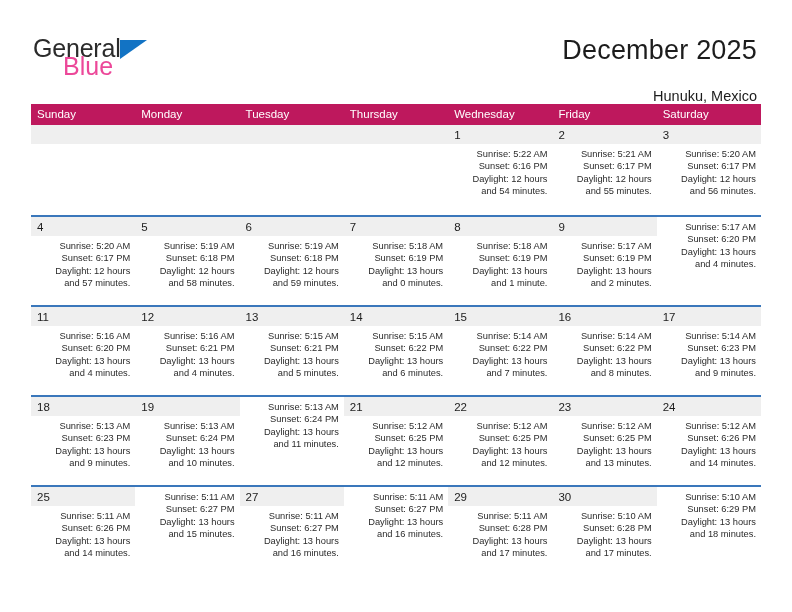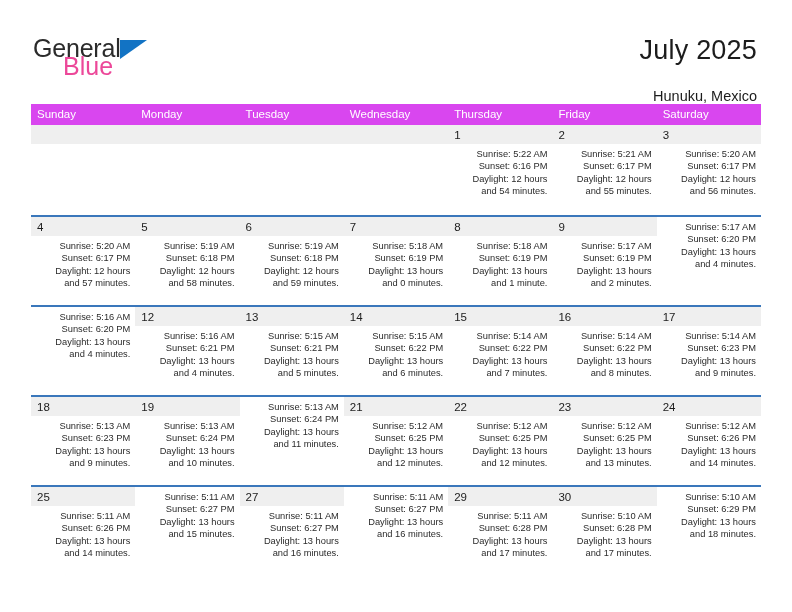--- a/index.html
+++ b/index.html
@@ -76,21 +76,21 @@
   }
 
   
   .calendar {
     position: absolute;
     left: 31px; top: 104px;
     width: 730px;
   }
   .dow-row {
     display: flex;
-    background: #d946ef;
+    background: #be185d;
     height: 21px;
   }
   .dow {
     flex: 1 1 0;
     font-size: 11.5px;
     color: #ffffff;
     line-height: 21px;
     padding-left: 6px;
     white-space: nowrap;
   }
@@ -137,33 +137,33 @@
 <div class="page">
 
   <div class="topbar">
 
     <div class="logo">
       <span class="logo-general">General</span><span class="logo-tri"></span>
       <span class="logo-blue">Blue</span>
     </div>
 
     <div class="title-block">
-      <div class="cal-title">July 2025</div>
+      <div class="cal-title">December 2025</div>
       <div class="cal-sub">Hunuku, Mexico</div>
     </div>
 
   </div>
 
   <div class="calendar">
     <div class="dow-row" id="dow-row">
         <div class="dow">Sunday</div>
         <div class="dow">Monday</div>
         <div class="dow">Tuesday</div>
+        <div class="dow">Thursday</div>
         <div class="dow">Wednesday</div>
-        <div class="dow">Thursday</div>
         <div class="dow">Friday</div>
         <div class="dow">Saturday</div>
       </div>
     <div id="weeks-container">
         <div class="week">
           <div class="day empty">
             <div class="daynum-band"><span class="daynum"></span></div>
           </div>
           <div class="day empty">
             <div class="daynum-band"><span class="daynum"></span></div>
@@ -261,20 +261,21 @@
             <div class="dayinfo">
               <div class="ln">Sunrise: 5:17 AM</div>
               <div class="ln">Sunset: 6:20 PM</div>
               <div class="ln">Daylight: 13 hours</div>
               <div class="ln">and 4 minutes.</div>
             </div>
           </div>
         </div>
         <div class="week">
           <div class="day">
+            <div class="daynum-band"><span class="daynum">11</span></div>
             <div class="dayinfo">
               <div class="ln">Sunrise: 5:16 AM</div>
               <div class="ln">Sunset: 6:20 PM</div>
               <div class="ln">Daylight: 13 hours</div>
               <div class="ln">and 4 minutes.</div>
             </div>
           </div>
           <div class="day">
             <div class="daynum-band"><span class="daynum">12</span></div>
             <div class="dayinfo">

